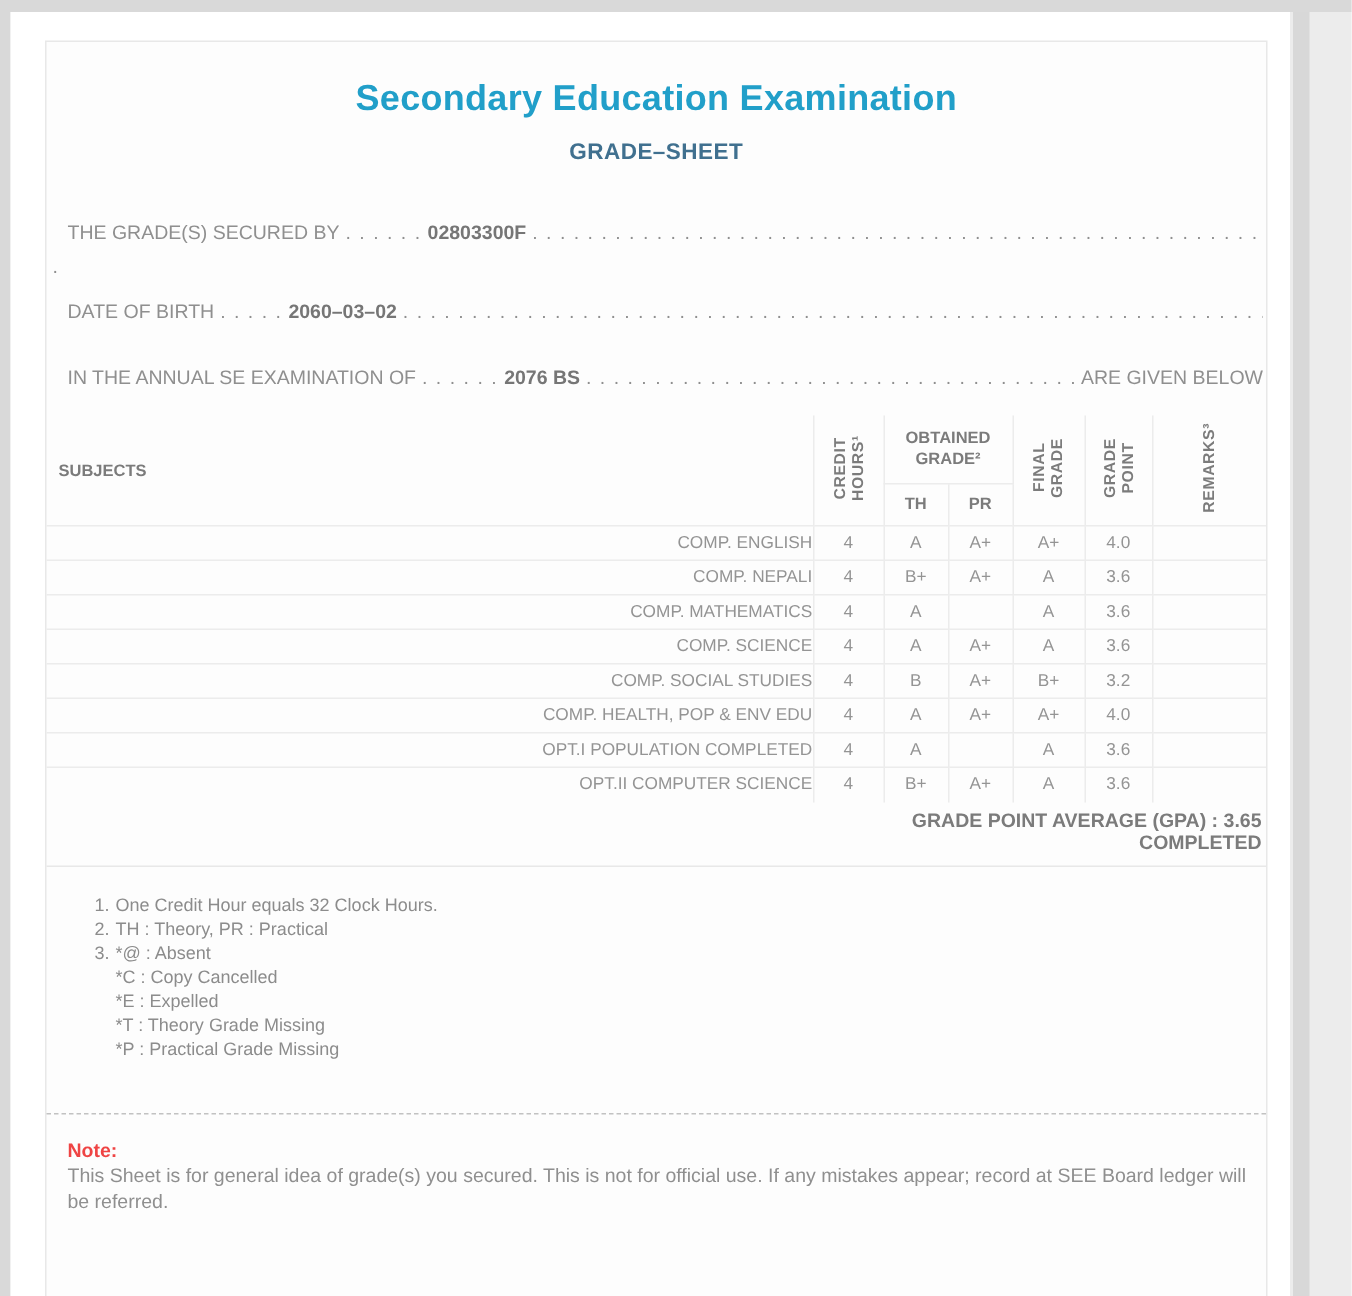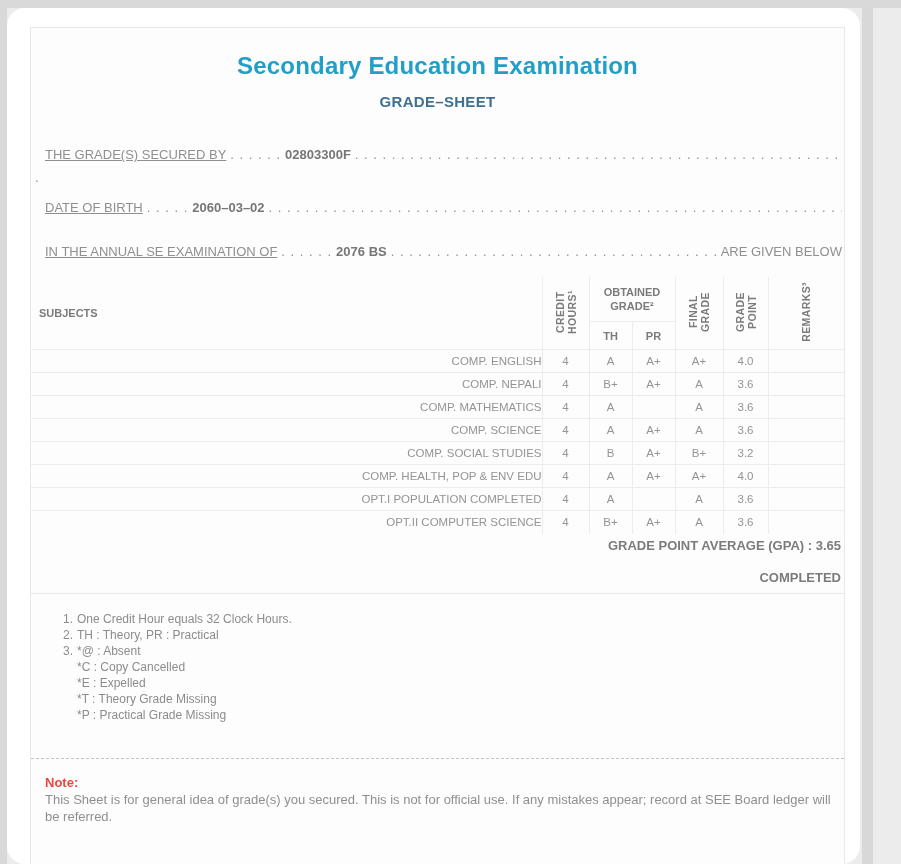--- a/index.html
+++ b/index.html
@@ -6,41 +6,41 @@
   html,body { width:901px; height:864px; }
   body {
     position:relative;
     background:#ececec;
     font-family:"Liberation Sans", sans-serif;
     overflow:hidden;
   }
   .top-strip { position:absolute; top:0; left:0; width:901px; height:8px; background:#d9d9d9; }
   .left-strip { position:absolute; top:0; left:0; width:7px; height:864px; background:#d9d9d9; }
   .scrollbar { position:absolute; top:8px; left:862px; width:11px; height:856px; background:#d8d8d8; }
-  .page { position:absolute; top:8px; left:7px; width:853px; height:856px; background:#ffffff; overflow:hidden;border-radius:18px; }
+  .page { position:absolute; top:8px; left:7px; width:853px; height:856px; background:#ffffff; overflow:hidden; }
 
   .container {
     margin:19px 0 0 23px;
     width:815px;
     min-height:900px;
     background:#fdfdfd;
     border:1px solid #e8e8e8;
     color:#8f8f8f;
   }
 
   .title { margin-top:24px; text-align:center; font-size:24px; font-weight:bold; color:#219fc9; letter-spacing:0.2px; }
   .subtitle { margin-top:13px; text-align:center; font-size:15px; font-weight:bold; color:#40708f; letter-spacing:0.3px; }
 
   .info-line {
     display:flex; align-items:baseline;
     margin:0 2px 0 14px;
     font-size:13px; color:#8f8f8f;
     white-space:nowrap; overflow:hidden;
   }
-  .info-line .lbl { flex:none;text-decoration:underline; }
+  .info-line .lbl { flex:none; }
   .info-line .dots { flex:none; padding:0 4px; letter-spacing:1px; }
   .info-line .val { flex:none; font-weight:bold; color:#767676; }
   .info-line .fill { flex:1; min-width:0; overflow:hidden; padding-left:4px; letter-spacing:1px; }
   .info-line .suffix { flex:none; padding-left:2px; }
   .line-secured { margin-top:37px; }
   .wrap-dot { margin:9px 0 0 4px; font-size:13px; color:#8f8f8f; line-height:13px; }
   .line-dob { margin-top:16px; }
   .line-exam { margin-top:29px; }
 
   table.grades {
@@ -63,21 +63,21 @@
     max-height:64px;
     line-height:12px;
     font-size:10.5px;
     letter-spacing:0.4px;
     white-space:normal;
   }
   tbody td { height:23px; font-size:11.5px; color:#949494; text-align:center; padding:0; }
   tbody td.subject { text-align:right; padding-left:8px; }
 
   .gpa { margin-top:4px; padding-right:3px; text-align:right; font-size:13px; font-weight:bold; color:#7b7b7b; }
-  .completed { margin-top:17px; padding-right:3px; text-align:right; font-size:13px; font-weight:bold; color:#7b7b7b; }
+  .completed { padding-right:3px; text-align:right; font-size:13px; font-weight:bold; color:#7b7b7b; }
   .section-divider { margin-top:8px; border-top:1px solid #e8e8e8; }
 
   .footnotes { margin:17px 14px 0 32px; font-size:12px; color:#8c8c8c; }
   .fn { line-height:16px; white-space:nowrap; }
   .fn-marker { display:inline-block; width:14px; }
   .fn.sub { padding-left:14px; }
 
   .dashed-divider { margin-top:35px; border-top:1px dashed #c2c2c2; }
 
   .note { margin:15px 14px 0 14px; font-size:13px; }

